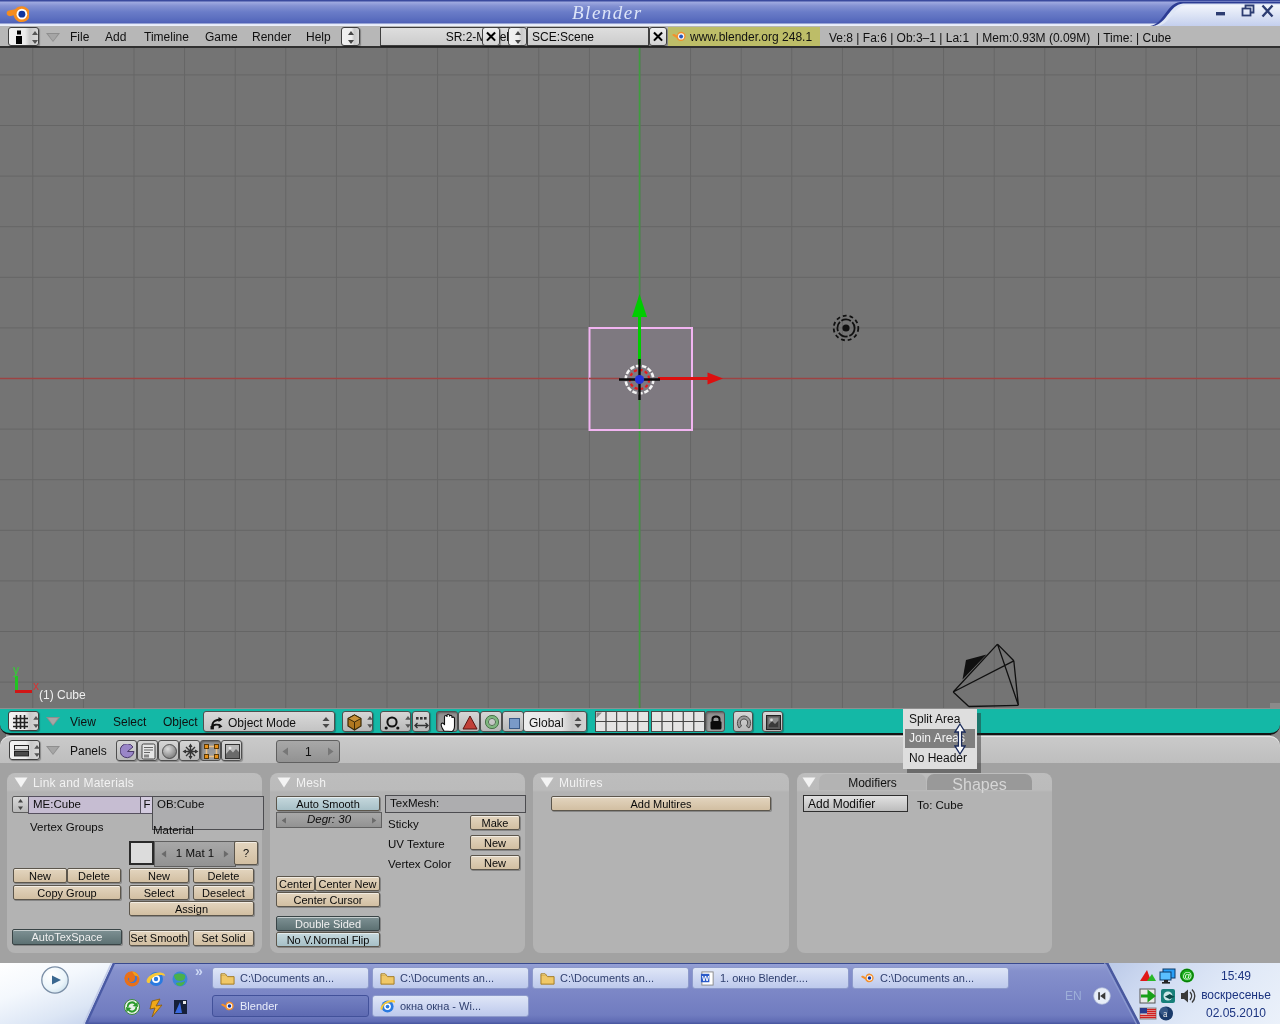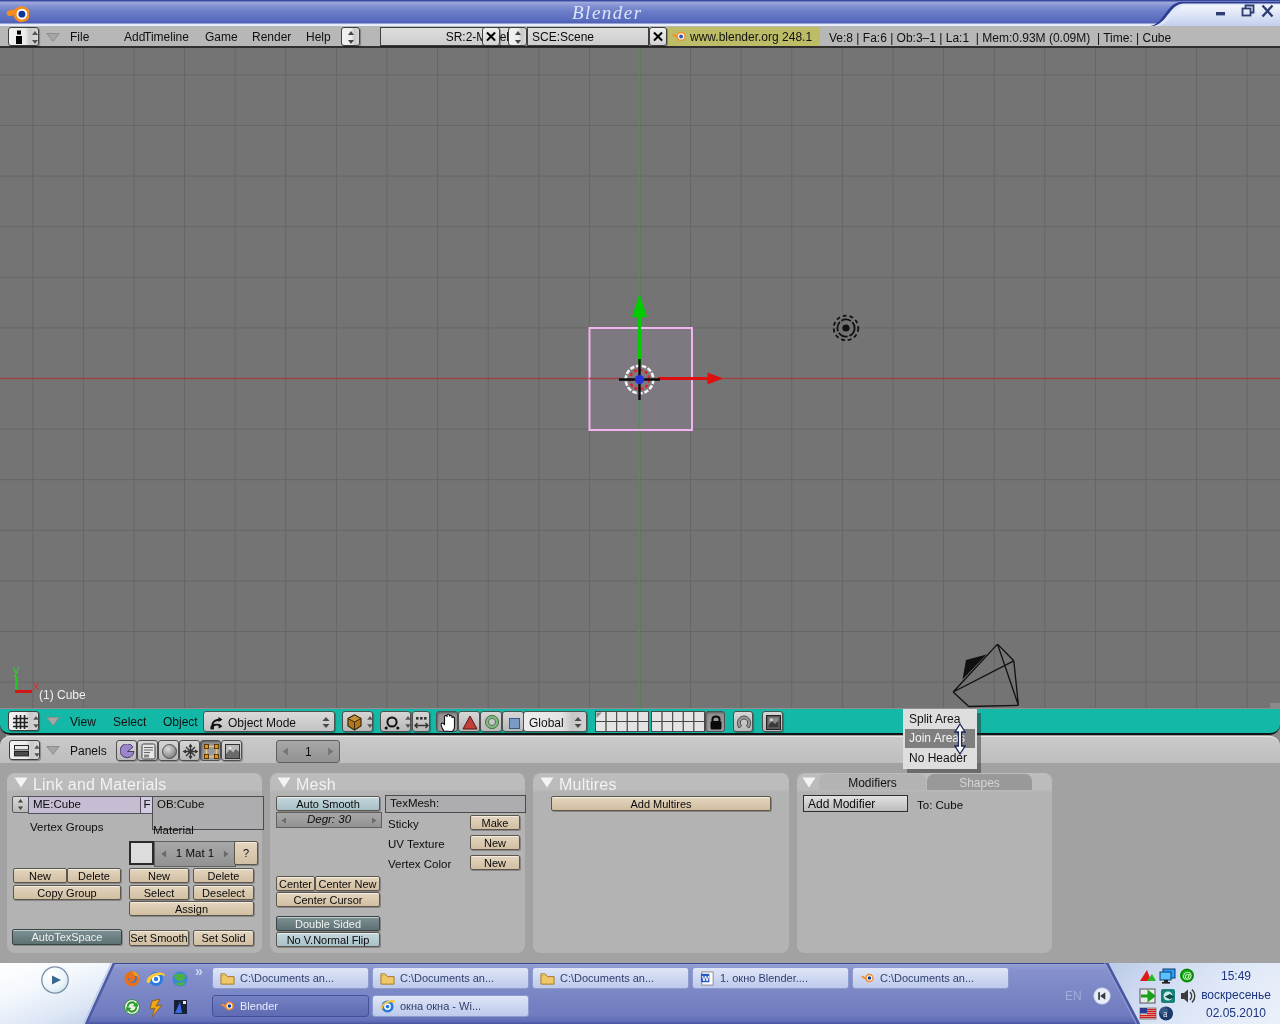--- a/index.html
+++ b/index.html
@@ -26,21 +26,21 @@
   
   #vheader{left:0;top:708px;width:1280px;height:27px;background:#14b8a6;border-radius:0 0 10px 10px;border-top:1px solid #8f8f8f;border-bottom:2px solid #141414;box-sizing:border-box;}
   #bheader{left:0;top:736px;width:1280px;height:27px;background:linear-gradient(to bottom,#cacaca,#bebebe);border-radius:10px 10px 0 0;box-sizing:border-box;box-shadow:inset 0 1px 0 #e8e8e8;}
   #bwork{left:0;top:763px;width:1280px;height:200px;background:#a2a2a2;}
   #edgeband{left:1270px;top:703px;width:10px;height:60px;background:#8a8a8a;}
   #edgebandL{left:0;top:724px;width:6px;height:38px;background:#6e6e6e;}
   .hbtn{position:absolute;box-sizing:border-box;border:1px solid #4f4f4f;border-radius:3px;
      background:linear-gradient(to bottom,#d6d6d6,#b9b9b9);box-shadow:1px 1px 1px rgba(0,0,0,.28);}
   .hpress{background:linear-gradient(to bottom,#8f8f8f,#9f9f9f);box-shadow:inset 1px 1px 2px rgba(0,0,0,.35);}
   .panel{position:absolute;background:linear-gradient(to bottom,#bdbdbd 0,#bbbbbb 17px,#b3b3b3 19px,#b3b3b3 100%);border-radius:8px;width:255px;height:180px;top:773px;}
-  .phead{position:absolute;left:0;top:0;width:100%;height:17px;font-size:16px;color:#f2f2f2;letter-spacing:0.2px;}
+  .phead{position:absolute;left:0;top:0;width:100%;height:17px;font-size:12px;color:#f2f2f2;letter-spacing:0.2px;}
   
   .btn{position:absolute;box-sizing:border-box;font-size:11px;color:#0a0a0a;text-align:center;white-space:nowrap;overflow:hidden;
        background:linear-gradient(to bottom,#e3d5bf,#d2bfa2);border:1px solid #5c564c;border-radius:2px;
        box-shadow:inset 0 1px 0 rgba(255,255,255,.55), 1px 1px 0 rgba(0,0,0,.25);}
   .slate{background:linear-gradient(to bottom,#7e9194,#5d7173);color:#f0f0f0;border-color:#394446;}
   .blue{background:linear-gradient(to bottom,#c6d8dd,#a7c0c7);}
   .gfield{background:#adadaf;border:1px solid #4c4c50;}
   .slider{background:linear-gradient(to bottom,#a8a8a8,#929292);border:1px solid #606060;}
   .lav{background:#c6bdd2;border:1px solid #55505e;}
   .lavf{background:#d3cbdf;border:1px solid #55505e;}
@@ -86,21 +86,21 @@
     <svg style="position:absolute;left:4px;top:2px;" width="12" height="15" viewBox="0 0 12 15">
       <rect x="4" y="0.5" width="4" height="4" fill="#000"></rect>
         <rect x="3" y="6" width="6" height="8" fill="#000"></rect>
     </svg>
     <svg class="updn" style="left:22px;top:3px;" width="8" height="13" viewBox="0 0 8 13">
       <path d="M4 0 L7 4 L1 4 Z M4 13 L7 9 L1 9 Z" fill="#555"></path>
     </svg>
   </div>
   <div class="tri" style="left:46px;top:7px;"></div>
   <div class="mtxt" style="left:70px;">File</div>
-  <div class="mtxt" style="left:124px;">Add</div>
+  <div class="mtxt" style="left:105px;">Add</div>
   <div class="mtxt" style="left:144px;">Timeline</div>
   <div class="mtxt" style="left:205px;">Game</div>
   <div class="mtxt" style="left:252px;">Render</div>
   <div class="mtxt" style="left:306px;">Help</div>
   <div class="wtbtn" style="left:341px;top:1px;width:19px;height:19px;">
     <svg class="updn" style="left:5px;top:3px;" width="8" height="13" viewBox="0 0 8 13">
         <path d="M4 0 L7 4 L1 4 Z M4 13 L7 9 L1 9 Z" fill="#444"></path>
       </svg>
   </div>
   <div class="cfield" style="left:380px;top:1px;width:130px;text-align:right;">SR:2-Model</div>
@@ -437,21 +437,21 @@
       <polygon points="0.5,0.5 13.5,0.5 7,10.5" fill="#f4f4f4"></polygon>
     </svg>
   <div class="phead" style="left:26px;top:3px;">Multires</div>
   <div class="btn" style="left:18px;top:23px;width:220px;height:15px;line-height:14px;">Add Multires</div>
 </div>
 <div class="abs panel" id="p4" style="left:797px;">
   <svg style="position:absolute;left:5px;top:4px;" width="14" height="11" viewBox="0 0 14 11">
       <polygon points="0.5,0.5 13.5,0.5 7,10.5" fill="#f4f4f4"></polygon>
     </svg>
   <div style="position:absolute;left:22px;top:1px;width:107px;height:16px;background:#b3b3b3;border-radius:7px 7px 0 0;text-align:center;font-size:12px;color:#111;padding-top:2px;box-sizing:border-box;">Modifiers</div>
-  <div style="position:absolute;left:130px;top:1px;width:105px;height:16px;background:#999999;border-radius:7px 7px 0 0;text-align:center;font-size:12px;color:#d6d6d6;padding-top:2px;box-sizing:border-box;">Shapes</div>
+  <div style="position:absolute;left:130px;top:1px;width:105px;height:16px;background:#999999;border-radius:7px 7px 0 0;text-align:center;font-size:16px;color:#d6d6d6;padding-top:2px;box-sizing:border-box;">Shapes</div>
   <div style="position:absolute;left:6px;top:22px;width:105px;height:17px;background:linear-gradient(to bottom,#e2e2e2,#bcbcbc);border:1.5px solid #2e2e2e;box-sizing:border-box;font-size:12px;color:#0a0a0a;padding:1px 0 0 4px;">Add Modifier</div>
   <div class="lbl" style="left:120px;top:26px;">To: Cube</div>
 </div>
 <div class="abs" id="taskbar">
   <div style="position:absolute;left:0;top:0;width:1280px;height:1px;background:#394a8e;"></div>
   <div style="position:absolute;left:0;top:58px;width:1280px;height:3px;background:linear-gradient(to bottom,#6470b8,#46549e);"></div>
   <div style="position:absolute;left:0;top:0;width:120px;height:61px;background:linear-gradient(160deg,#ffffff 0,#f4f8fd 35%,#dce6f5 70%,#bfcdea 100%);clip-path:polygon(0 0,114px 0,86px 61px,0 61px);"></div>
   <svg style="position:absolute;left:80px;top:0;" width="40" height="61">
       <line x1="34" y1="0" x2="6" y2="61" stroke="#4a5aa4" stroke-width="2.5"></line>
       <line x1="31.5" y1="0" x2="3.5" y2="61" stroke="#c2cbe8" stroke-width="1.5"></line>

